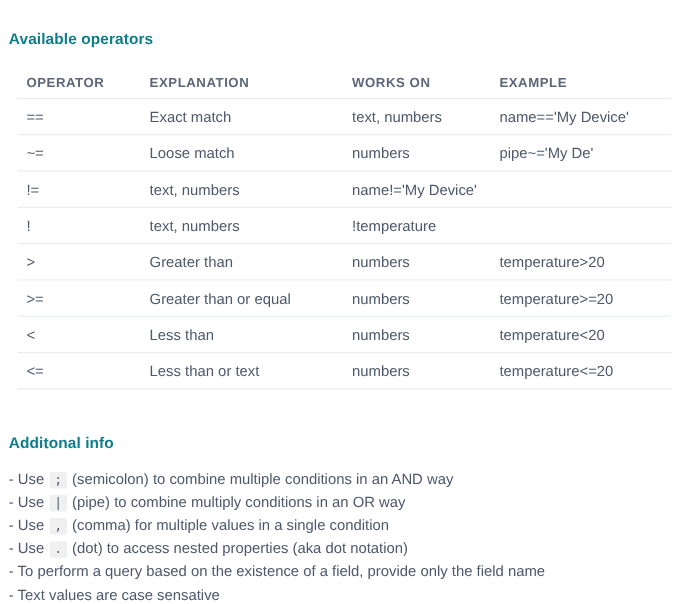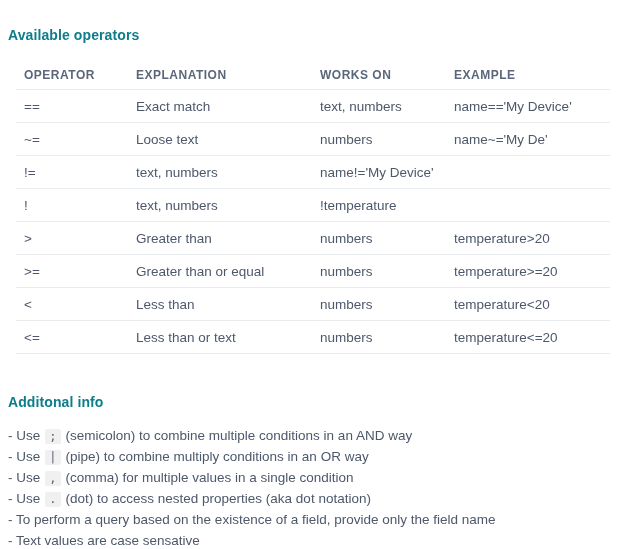--- a/index.html
+++ b/index.html
@@ -80,23 +80,23 @@
     </div>
 
     <div class="trow">
       <span class="cell">==</span>
       <span class="cell">Exact match</span>
       <span class="cell">text, numbers</span>
       <span class="cell">name=='My Device'</span>
     </div>
     <div class="trow">
       <span class="cell">~=</span>
-      <span class="cell">Loose text</span>
+      <span class="cell">Loose match</span>
       <span class="cell">numbers</span>
-      <span class="cell">name~='My De'</span>
+      <span class="cell">pipe~='My De'</span>
     </div>
     <div class="trow">
       <span class="cell">!=</span>
       <span class="cell">text, numbers</span>
       <span class="cell">name!='My Device'</span>
     </div>
     <div class="trow">
       <span class="cell">!</span>
       <span class="cell">text, numbers</span>
       <span class="cell">!temperature</span>

